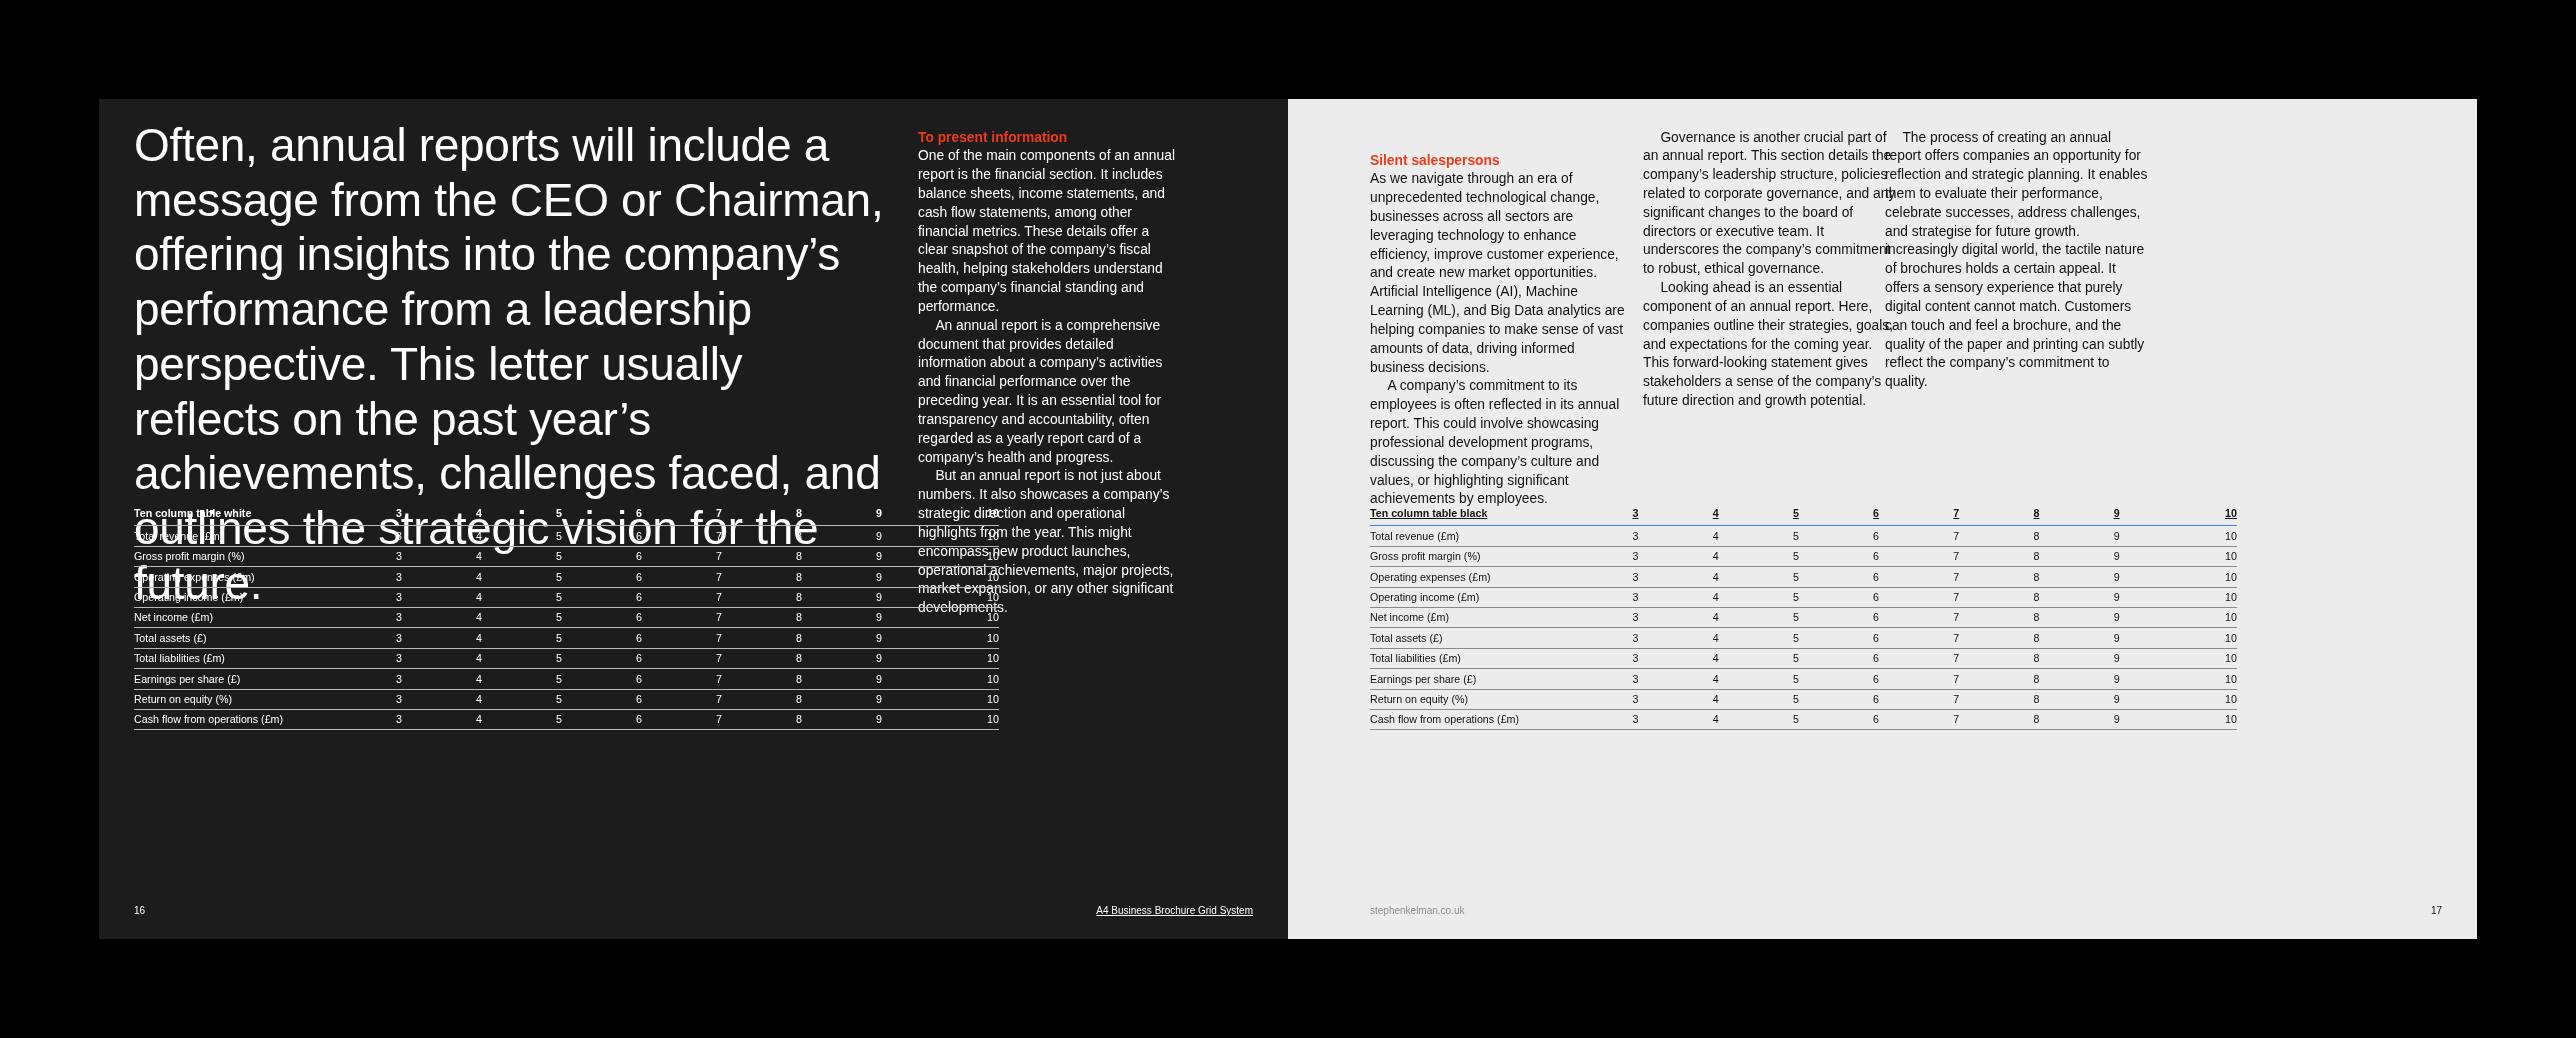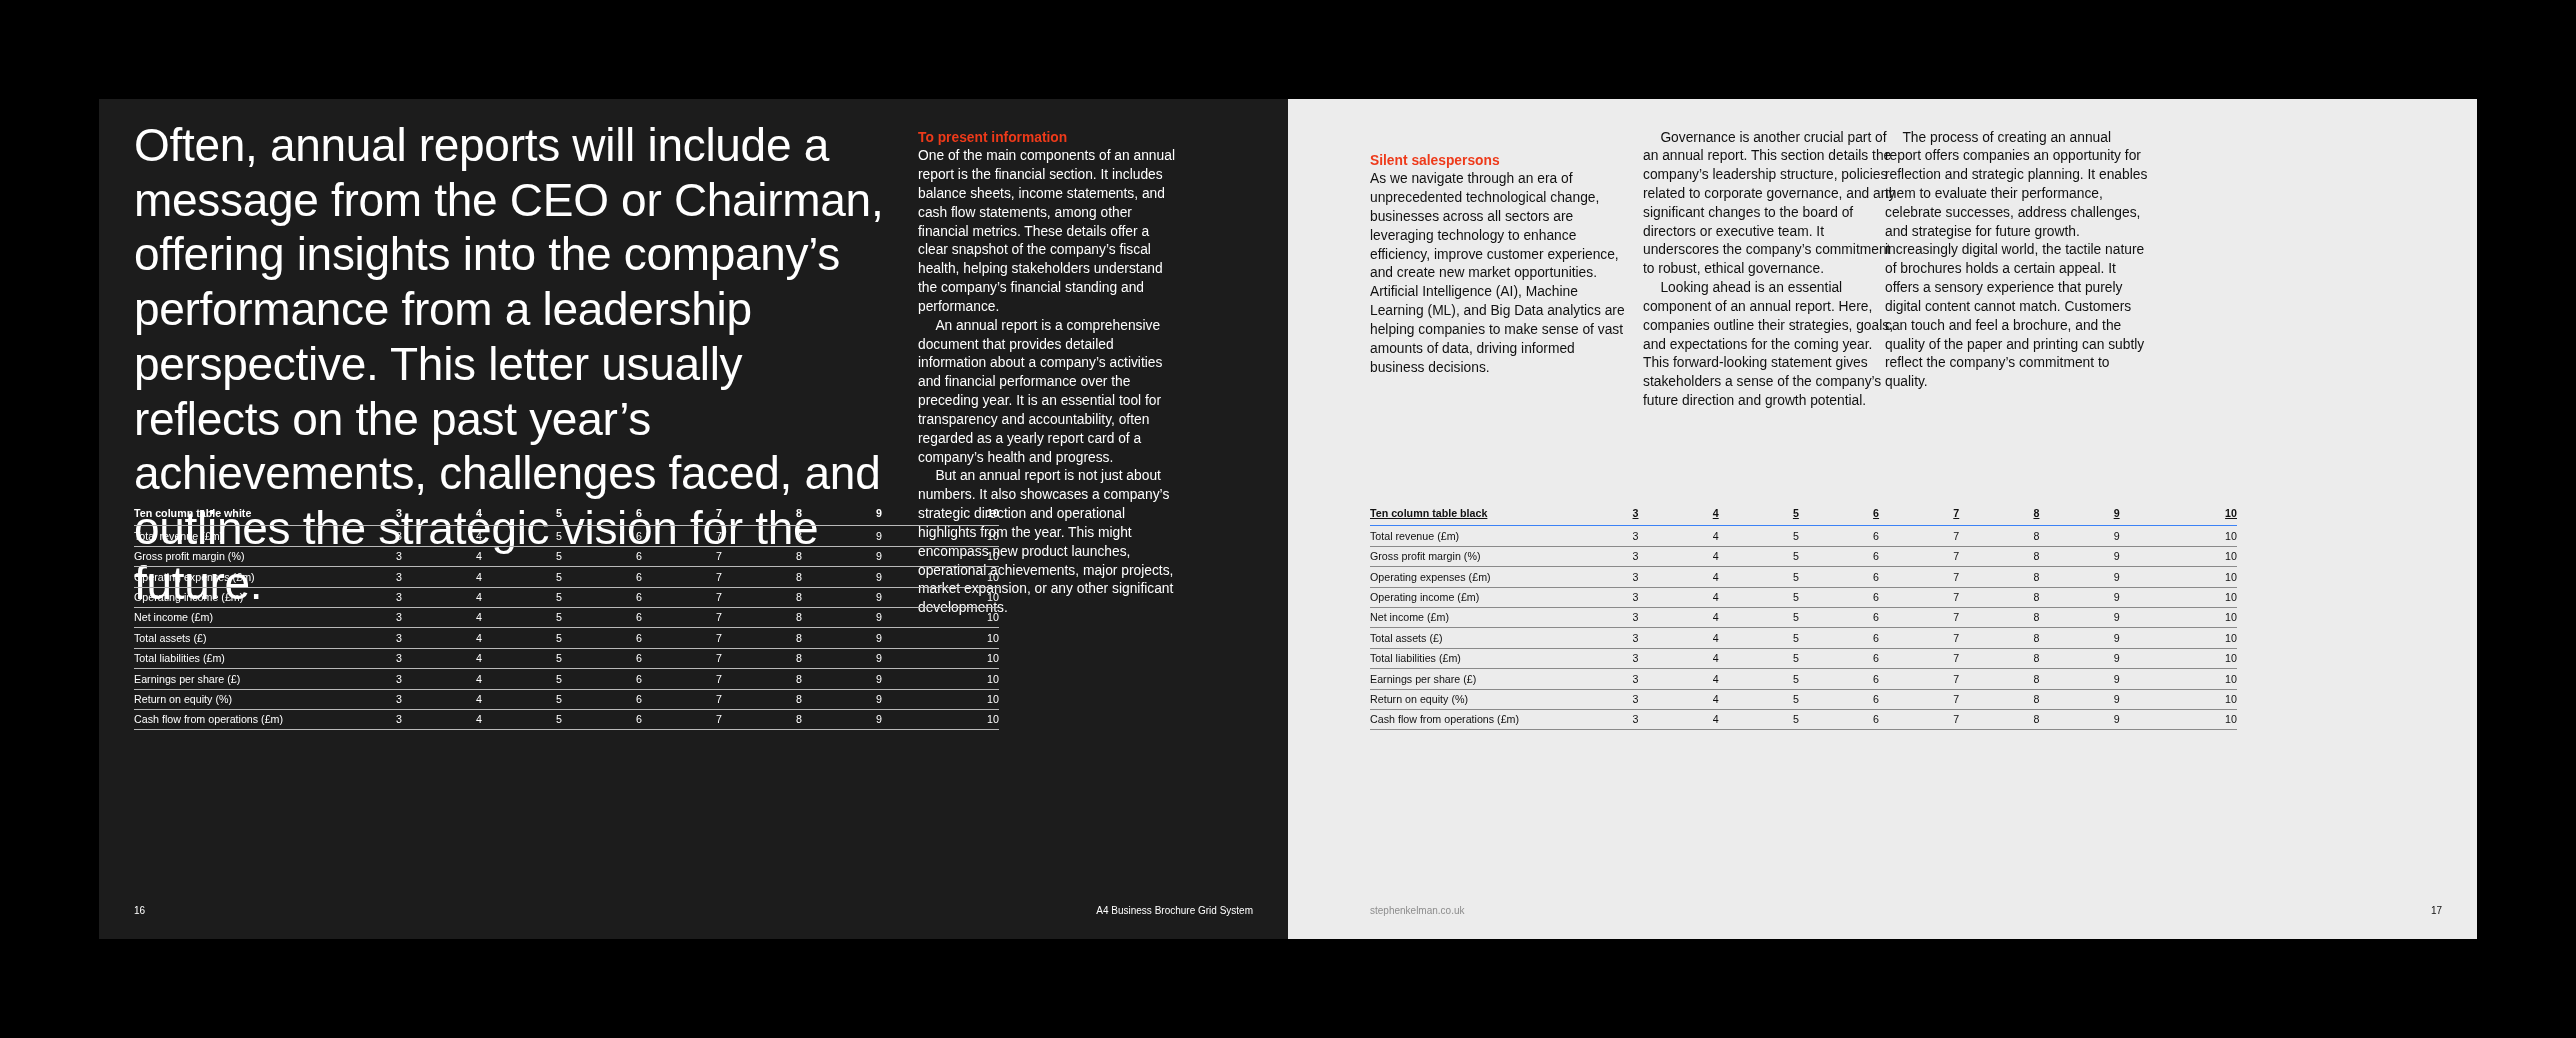--- a/index.html
+++ b/index.html
@@ -75,21 +75,21 @@
   .page-left tbody tr td:first-child { letter-spacing:0; }
 
   
   .footer {
     position:absolute;
     bottom:23px;
     font-size:10px;
     font-weight:400;
   }
   .f-left-num   { left:35px;  color:#ffffff; }
-  .f-left-note  { right:35px; color:#ffffff; }
+  .f-left-note  { right:35px; color:#ffffff;text-decoration:underline; }
   .f-right-note { left:82px; color:#8d8d8d; }
   .f-right-num  { right:35px; color:#111111; }
 </style>
 </head>
 <body>
 
 <div id="spread">
 
   <section class="page page-left">
 
@@ -237,20 +237,21 @@
     <div class="footer f-left-num">16</div>
     <div class="footer f-left-note">A4 Business Brochure Grid System</div>
   </section>
 
   <section class="page page-right">
 
     <div class="col col-r-1">
       <span class="kicker">Silent salespersons</span>
       <div>
           <p>As we navigate through an era of unprecedented technological change, businesses across all sectors are leveraging technology to enhance efficiency, improve customer experience, and create new market opportunities. Artificial Intelligence (AI), Machine Learning (ML), and Big Data analytics are helping companies to make sense of vast amounts of data, driving informed business decisions.</p>
+          <p>A company’s commitment to its employees is often reflected in its annual report. This could involve showcasing professional development programs, discussing the company’s culture and values, or highlighting significant achievements by employees.</p>
         </div>
     </div>
 
     <div class="col col-r-2">
       <div>
           <p style="text-indent: 17.4px;">Governance is another crucial part of an annual report. This section details the company’s leadership structure, policies related to corporate governance, and any significant changes to the board of directors or executive team. It underscores the company’s commitment to robust, ethical governance.</p>
           <p>Looking ahead is an essential component of an annual report. Here, companies outline their strategies, goals, and expectations for the coming year. This forward-looking statement gives stakeholders a sense of the company’s future direction and growth potential.</p>
         </div>
     </div>
 

